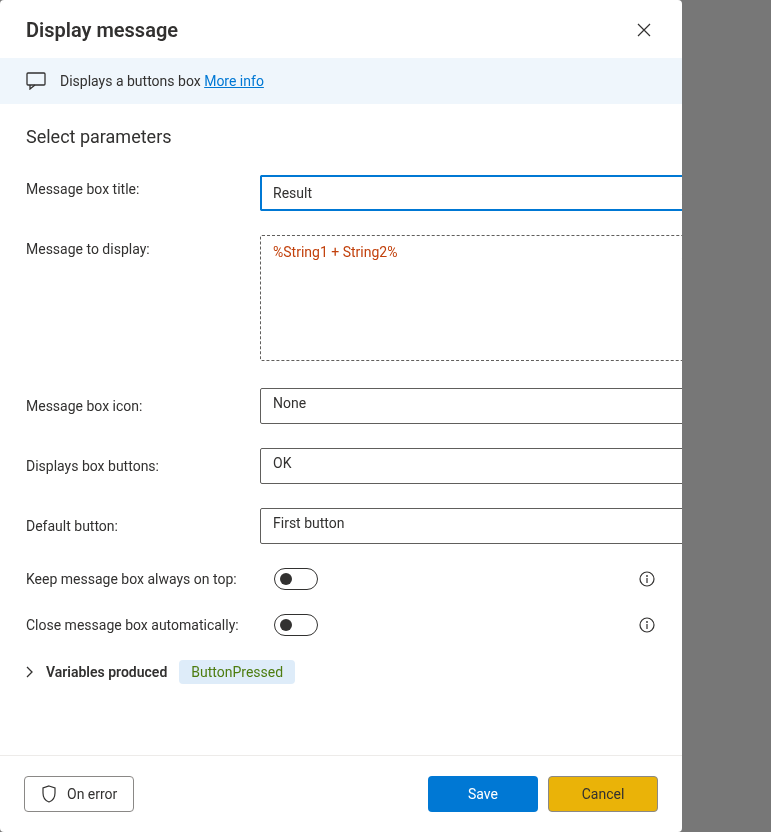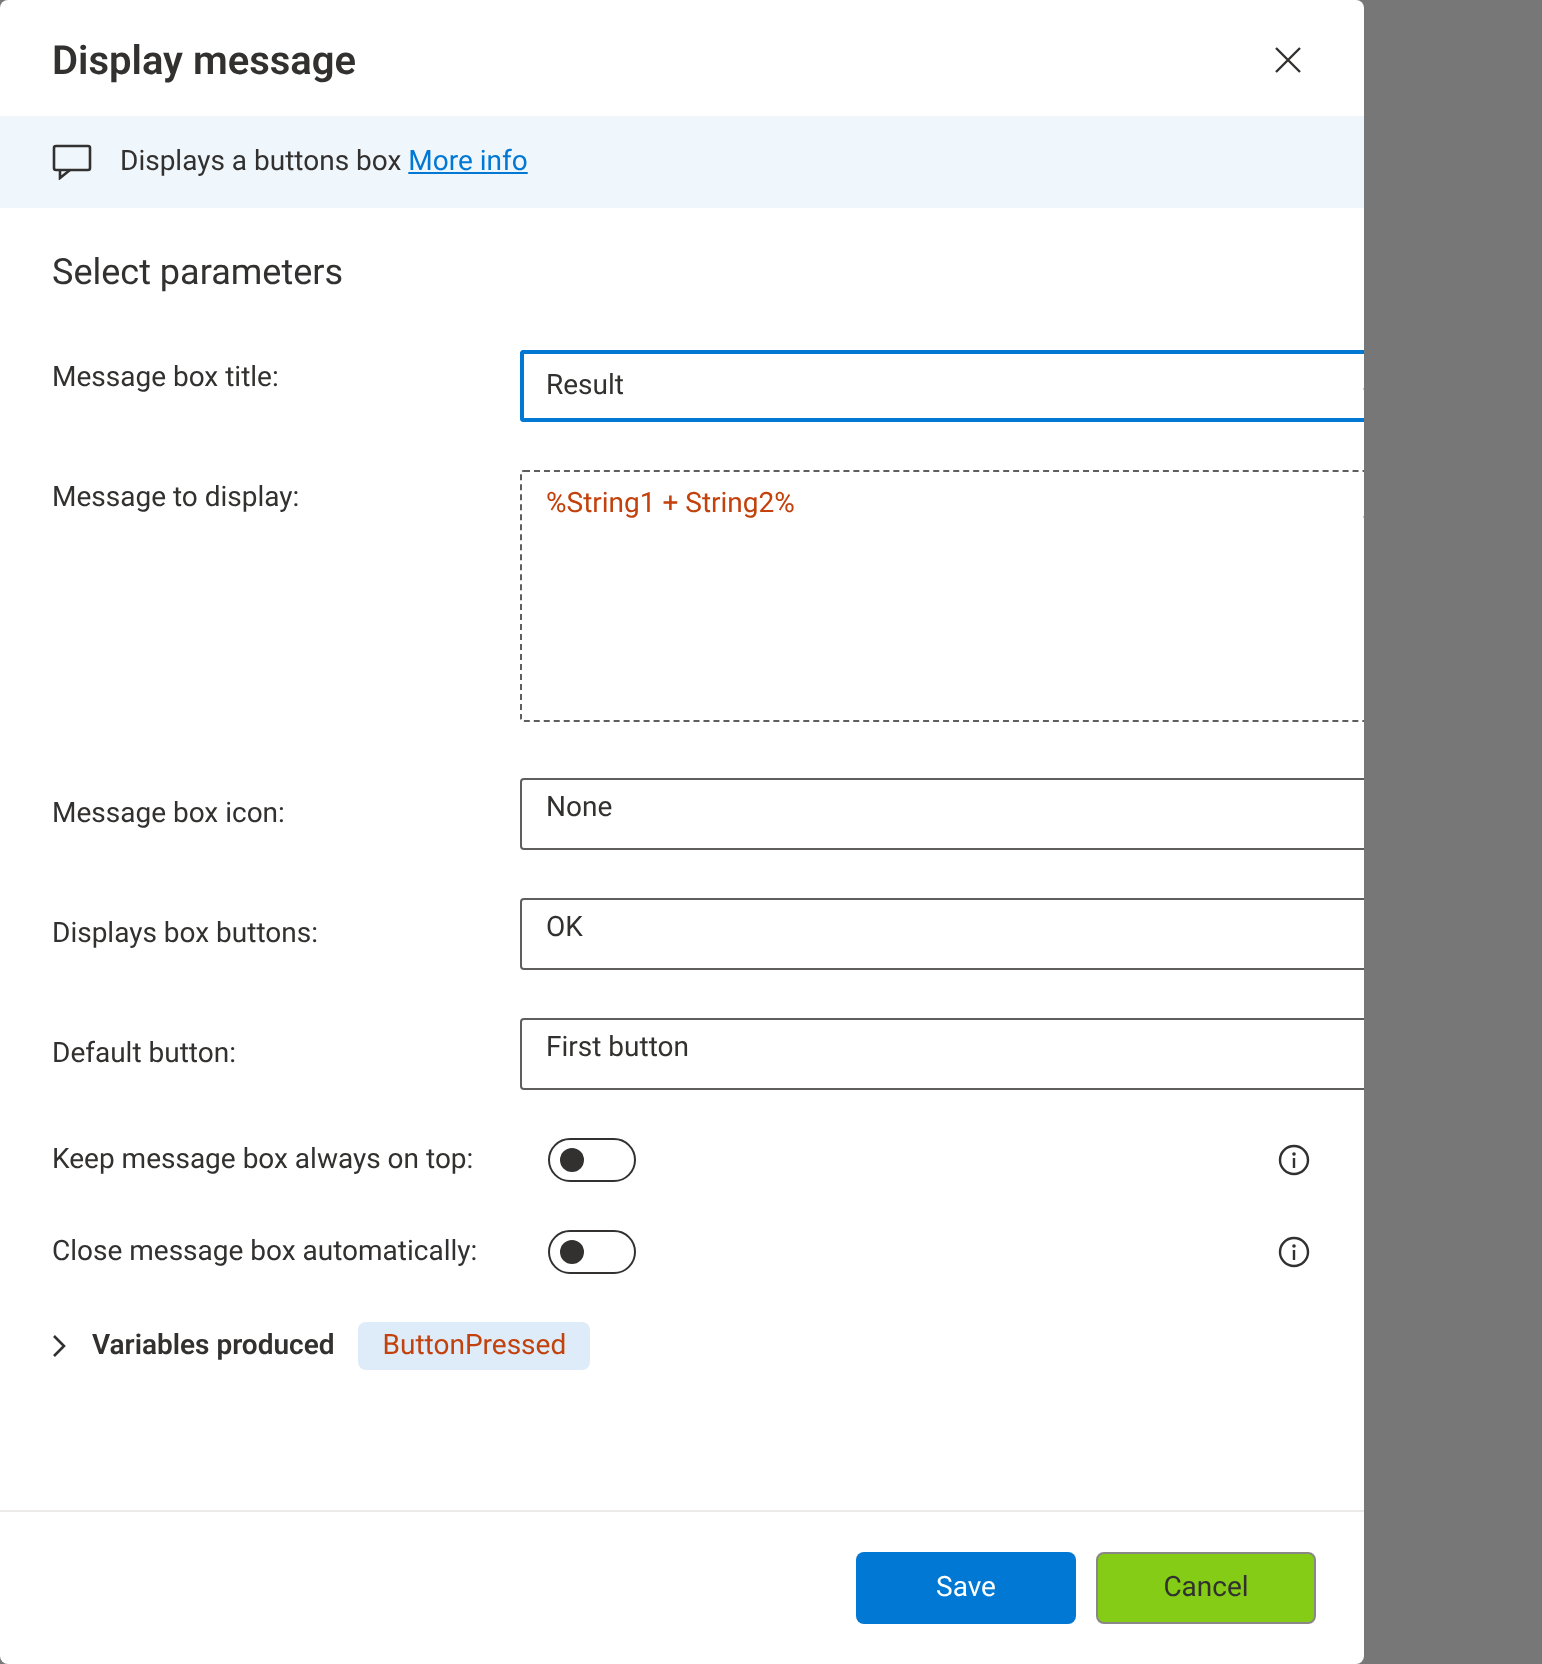--- a/index.html
+++ b/index.html
@@ -183,21 +183,21 @@
     display: flex;
     align-items: center;
   }
   .vars-label {
     font-weight: 600;
     font-size: 14px;
     color: #323130;
   }
   .var-pill {
     background: #deecf9;
-    color: #c2410c;
+    color: #4d7c0f;
     padding: 4px 12px;
     border-radius: 4px;
     font-size: 14px;
     cursor: pointer;
   }
   .footer {
     border-top: 1px solid #edebe9;
     padding: 20px 24px;
     display: flex;
     align-items: center;
@@ -221,21 +221,21 @@
     color: #fff;
     border: none;
     border-radius: 4px;
     padding: 10px 26px;
     font-size: 14px;
     font-family: inherit;
     cursor: pointer;
     min-width: 110px;
   }
   .btn-secondary {
-    background: #84cc16;
+    background: #eab308;
     color: #323130;
     border: 1px solid #8a8886;
     border-radius: 4px;
     padding: 9px 20px;
     font-size: 14px;
     font-family: inherit;
     cursor: pointer;
     margin-left: 10px;
     min-width: 110px;
   }
@@ -395,18 +395,24 @@
             <path d="M1 1 L6 6 L1 11" stroke="currentColor" stroke-width="1.3" fill="none"></path>
           </svg>
       </span>
       <span class="vars-label">Variables produced</span>
       <span class="var-pill">ButtonPressed</span>
     </div>
 
   </div>
 
   <div class="footer">
+    <button class="on-error-btn">
+      <svg width="16" height="18" viewBox="0 0 16 18">
+          <path d="M8 1 L14 3 V8 C14 13 11 16 8 17 C5 16 2 13 2 8 V3 Z" stroke="#323130" stroke-width="1.2" fill="none"></path>
+        </svg>
+      <span>On error</span>
+    </button>
     <div class="footer-spacer"></div>
     <button class="btn-primary">Save</button>
     <button class="btn-secondary">Cancel</button>
   </div>
 
 </div>
 
 </body></html>

